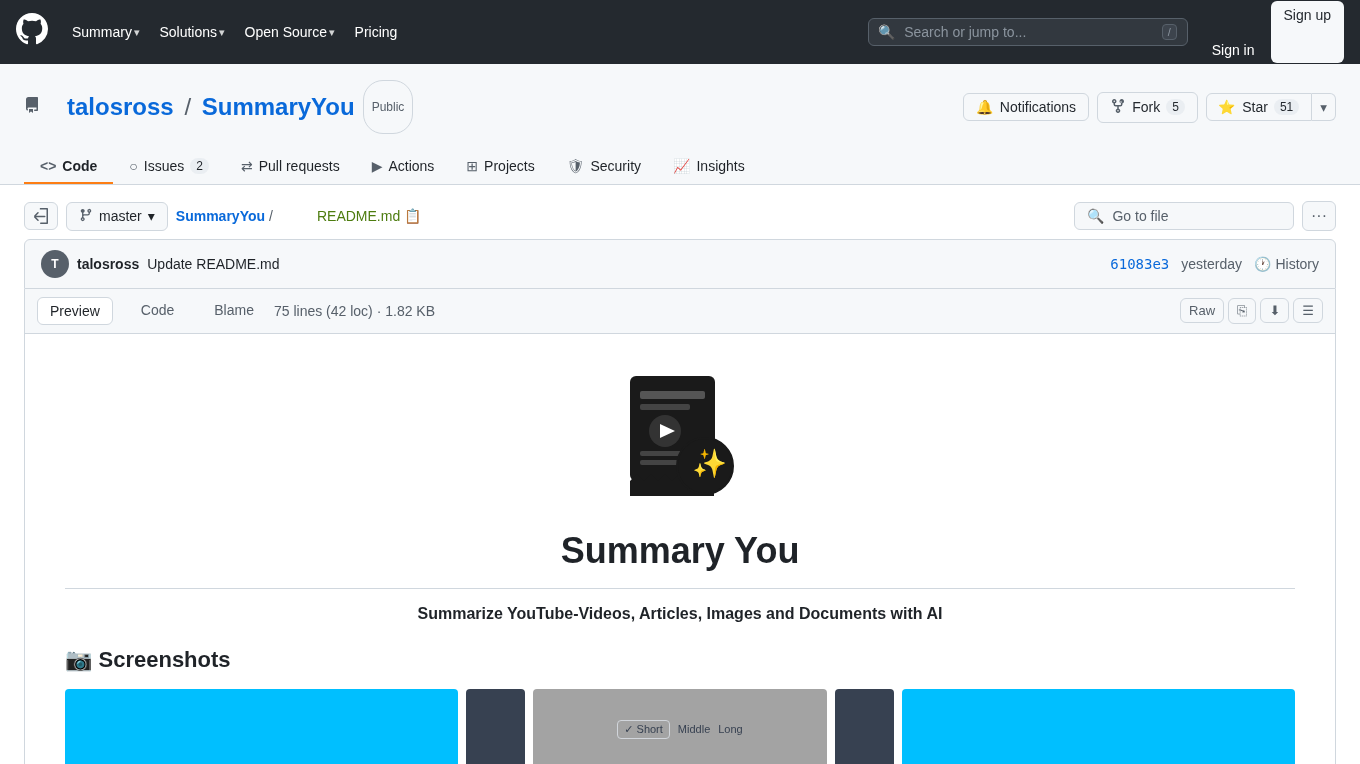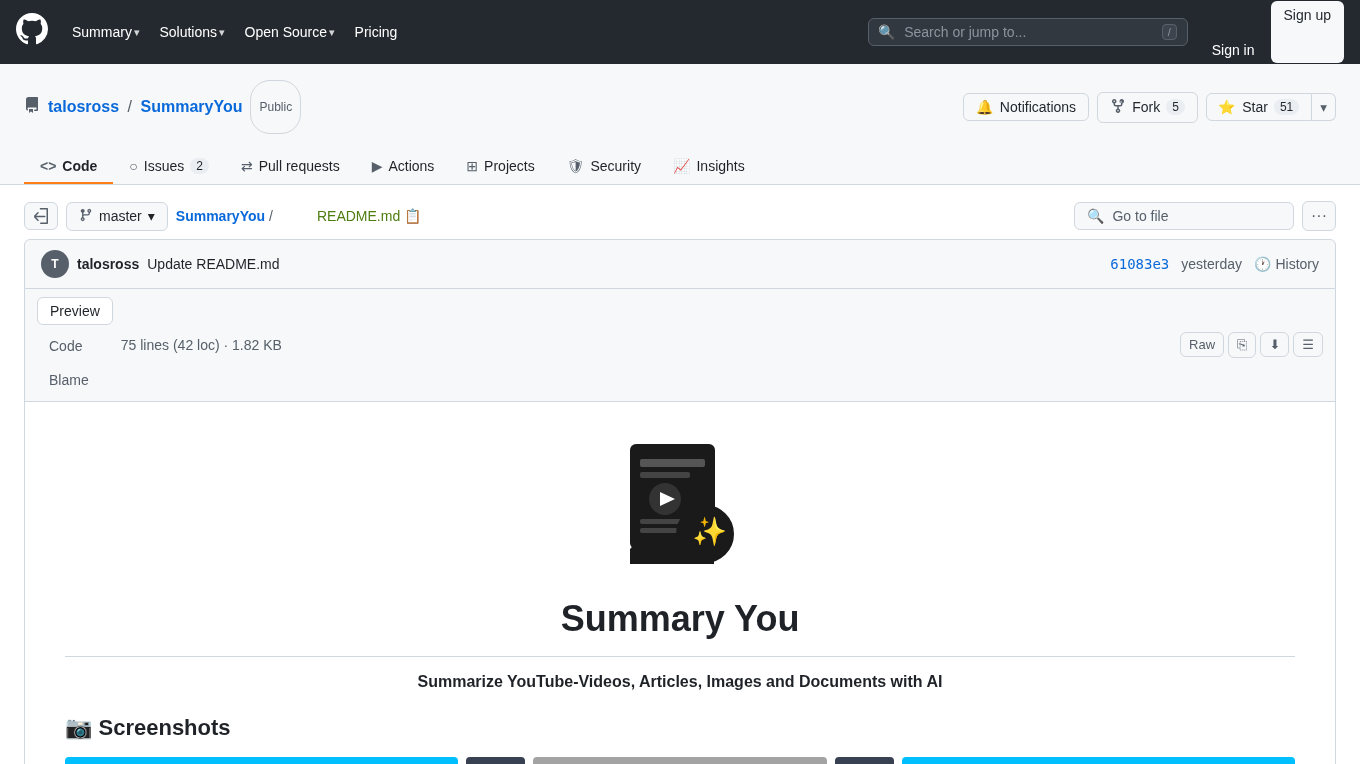--- a/index.html
+++ b/index.html
@@ -96,22 +96,23 @@
       justify-content: space-between;
       padding-bottom: 16px;
     }
     .repo-title-left {
       display: flex;
       align-items: center;
       gap: 8px;
     }
     .repo-icon { color: #57606a; font-size: 16px; }
     .repo-breadcrumb {
-      font-size: 16px;
+      font-size: 24px;
       font-weight: 400;
+      margin-left: 19px;
     }
     .repo-owner {
       color: #0969da;
       text-decoration: none;
       font-weight: 600;
     }
     .repo-slash { color: #57606a; margin: 0 4px; }
     .repo-name {
       color: #0969da;
       text-decoration: none;
@@ -311,21 +312,21 @@
       overflow: hidden;
     }
     .file-viewer-header {
       display: flex;
       align-items: center;
       justify-content: space-between;
       padding: 8px 12px;
       background: #f6f8fa;
       border-bottom: 1px solid #d0d7de;
     }
-    .file-tabs { display: flex; gap: 8px; flex-direction: column; }
+    .file-tabs { display: flex; gap: 16px; }
     .file-tab {
       padding: 5px 12px;
       font-size: 14px;
       cursor: pointer;
       border-radius: 6px;
       color: #1f2328;
       font-weight: 500;
     }
     .file-tab.active {
       background: #ffffff;

